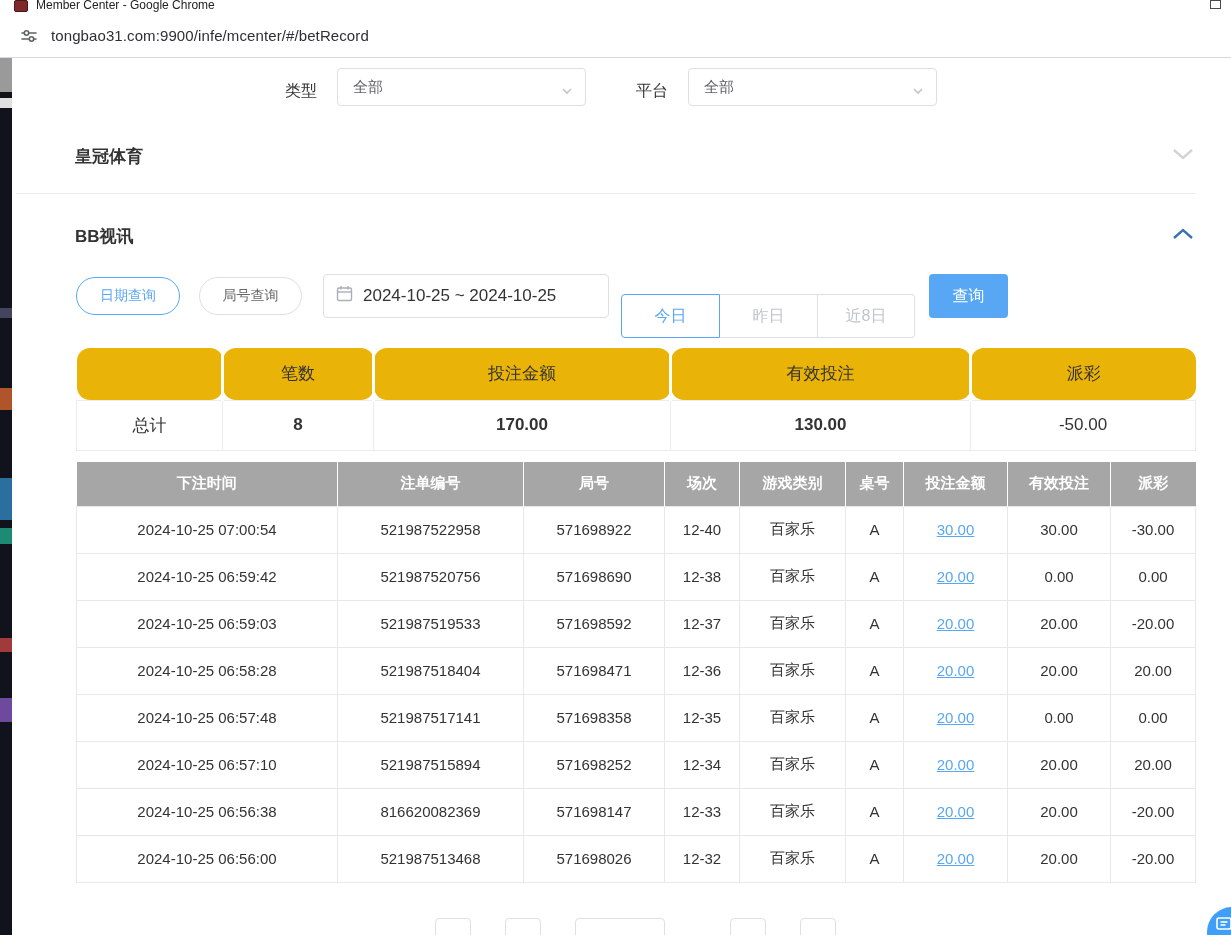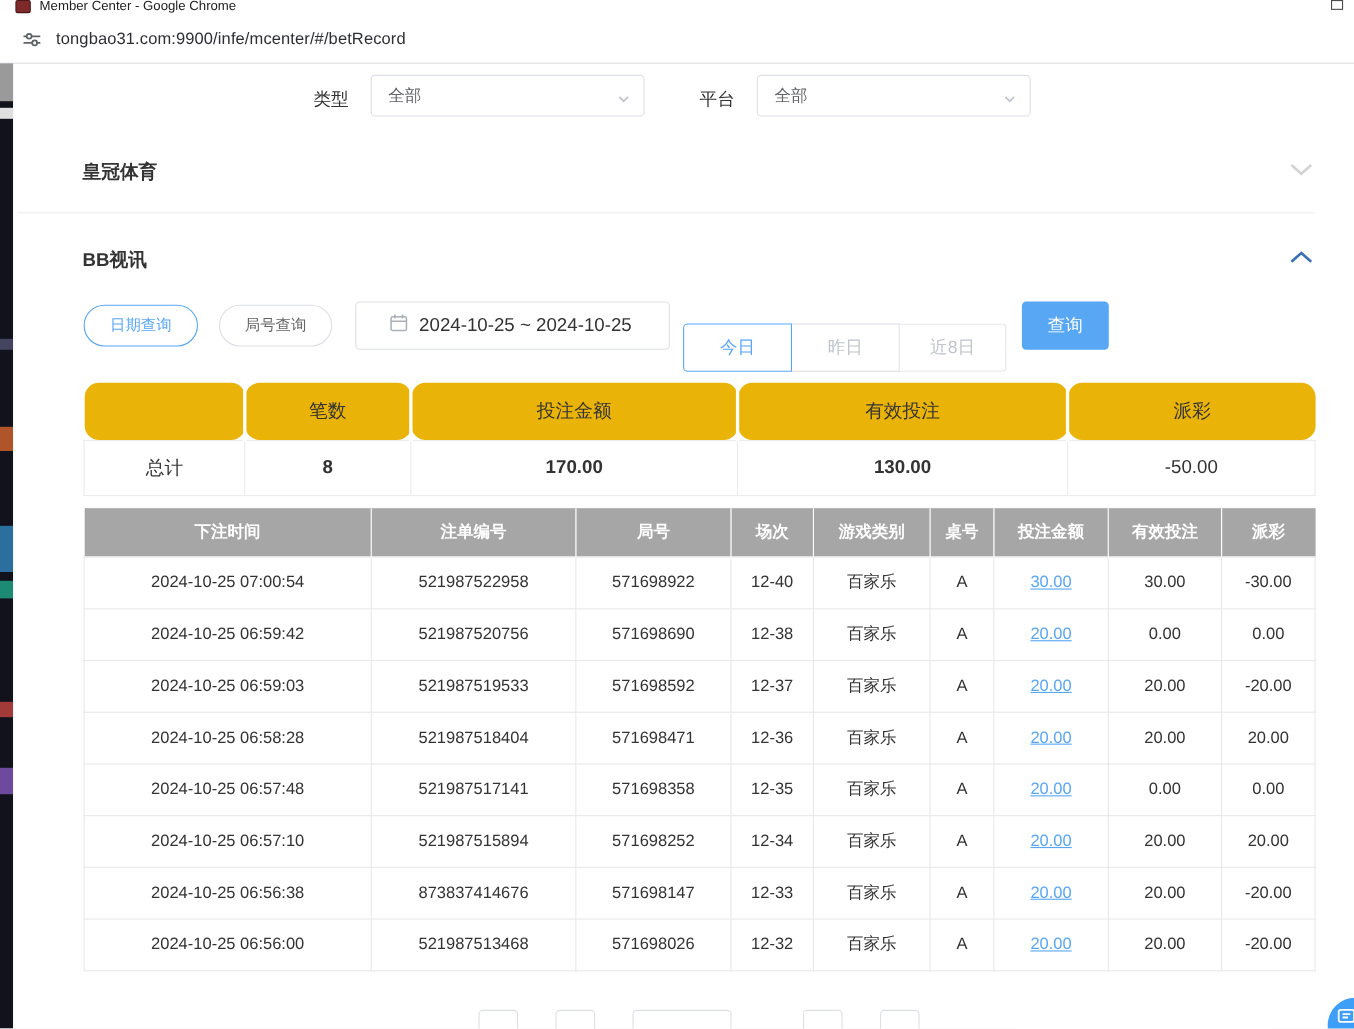--- a/index.html
+++ b/index.html
@@ -35,21 +35,21 @@
              justify-content:space-between; cursor:pointer; }
   .section .stitle { font-size:17px; font-weight:bold; color:#333; }
   .divider { position:absolute; left:4px; right:36px; top:135px; height:1px; background:#ebebeb; }
 
   .pill { position:absolute; top:219px; height:38px; border-radius:19px; background:#fff; display:flex;
           align-items:center; justify-content:center; font-size:14px; cursor:pointer; }
   .pill.active { border:1px solid #58a7f5; color:#58a7f5; }
   .pill.idle { border:1px solid #dcdfe6; color:#666; }
 
   .dateinput { position:absolute; top:216px; left:311px; width:286px; height:44px; border:1px solid #dcdfe6;
-               border-radius:4px; background:#fff; display:flex; align-items:center; padding:0 30px; gap:10px;
+               border-radius:4px; background:#fff; display:flex; align-items:center; padding:0 12px; gap:10px;
                font-size:17px; color:#333; cursor:pointer; }
 
   .daybtn { position:absolute; top:216px; height:44px; background:#fff; display:flex; align-items:center;
             justify-content:center; font-size:16px; cursor:pointer;margin-top:20px; }
   .daybtn.today { left:609px; width:99px; border:1px solid #58a7f5; color:#58a7f5; border-radius:4px 0 0 4px; z-index:2; }
   .daybtn.yday  { left:708px; width:98px; border:1px solid #dcdfe6; border-left:none; color:#c0c4cc; }
   .daybtn.d8    { left:806px; width:97px; border:1px solid #dcdfe6; border-left:none; color:#c0c4cc; border-radius:0 4px 4px 0; }
 
   .searchbtn { position:absolute; top:216px; left:917px; width:79px; height:44px; background:#58a7f5; color:#fff;
                border:none; border-radius:4px; font-size:16px; display:flex; align-items:center; justify-content:center;
@@ -288,21 +288,21 @@
           <td>571698252</td>
           <td>12-34</td>
           <td>百家乐</td>
           <td>A</td>
           <td><span class="bet-link">20.00</span></td>
           <td>20.00</td>
           <td>20.00</td>
         </tr>
         <tr>
           <td>2024-10-25 06:56:38</td>
-          <td>873837414676</td>
+          <td>816620082369</td>
           <td>571698147</td>
           <td>12-33</td>
           <td>百家乐</td>
           <td>A</td>
           <td><span class="bet-link">20.00</span></td>
           <td>20.00</td>
           <td class="neg">-20.00</td>
         </tr>
         <tr>
           <td>2024-10-25 06:56:00</td>

